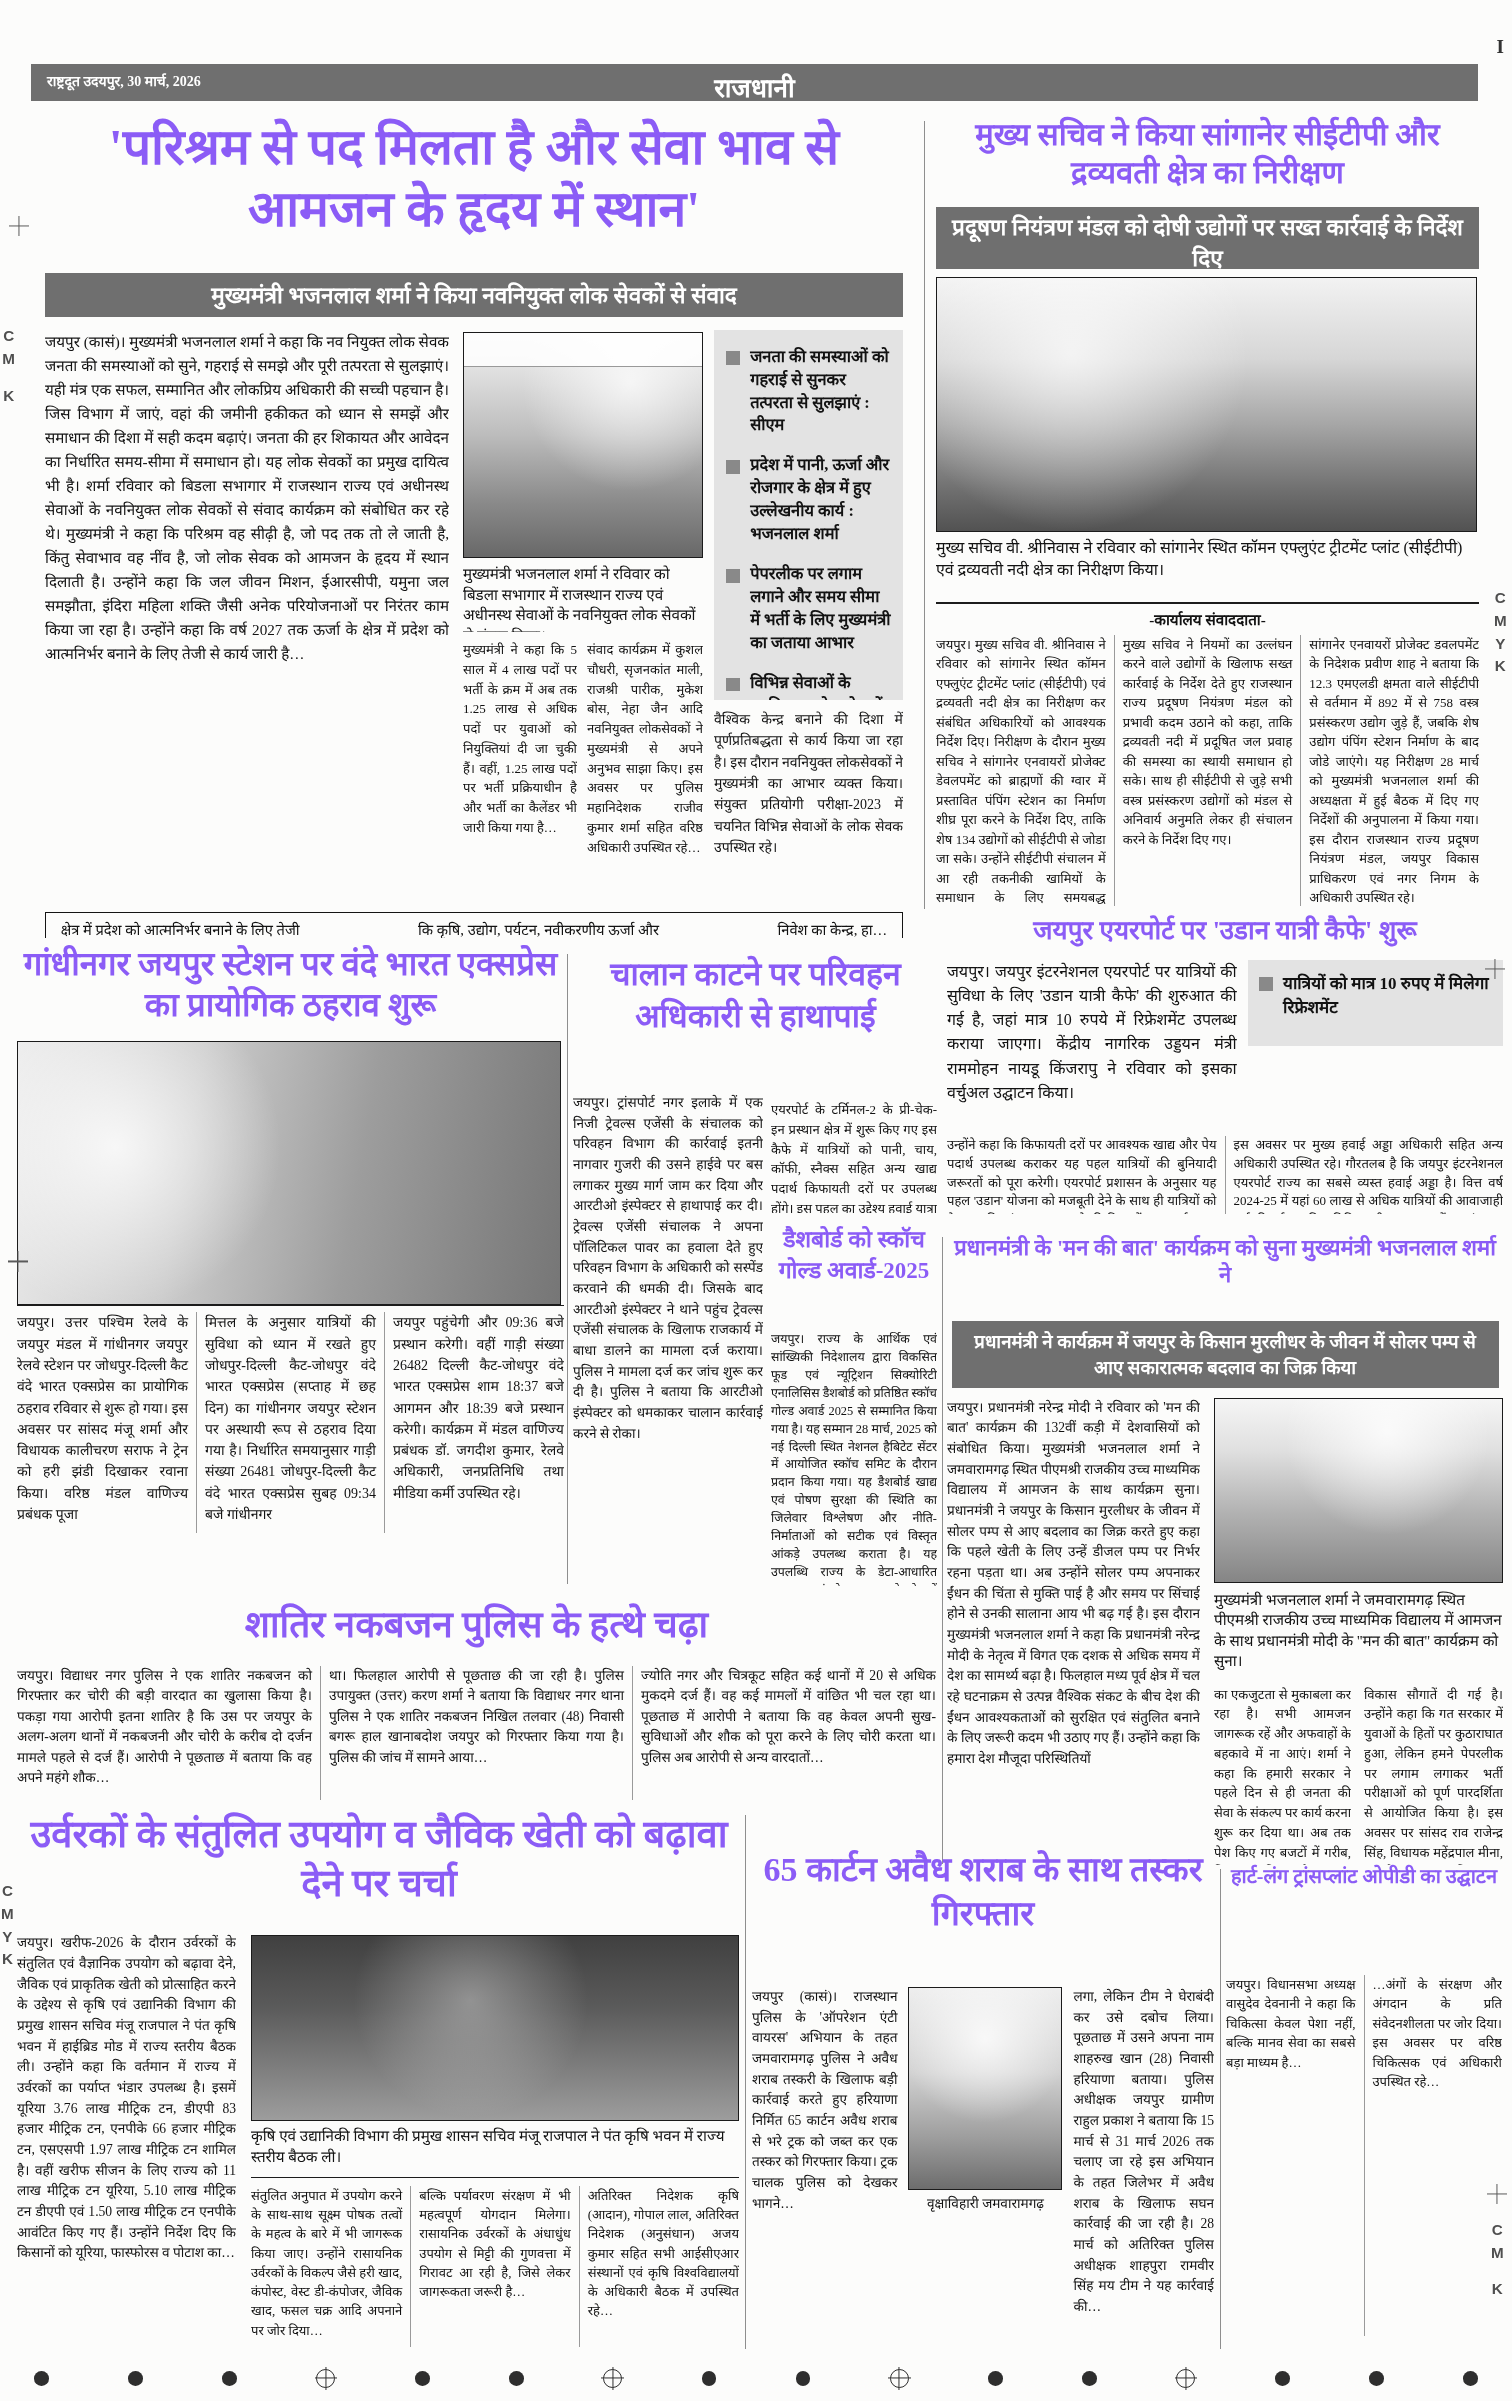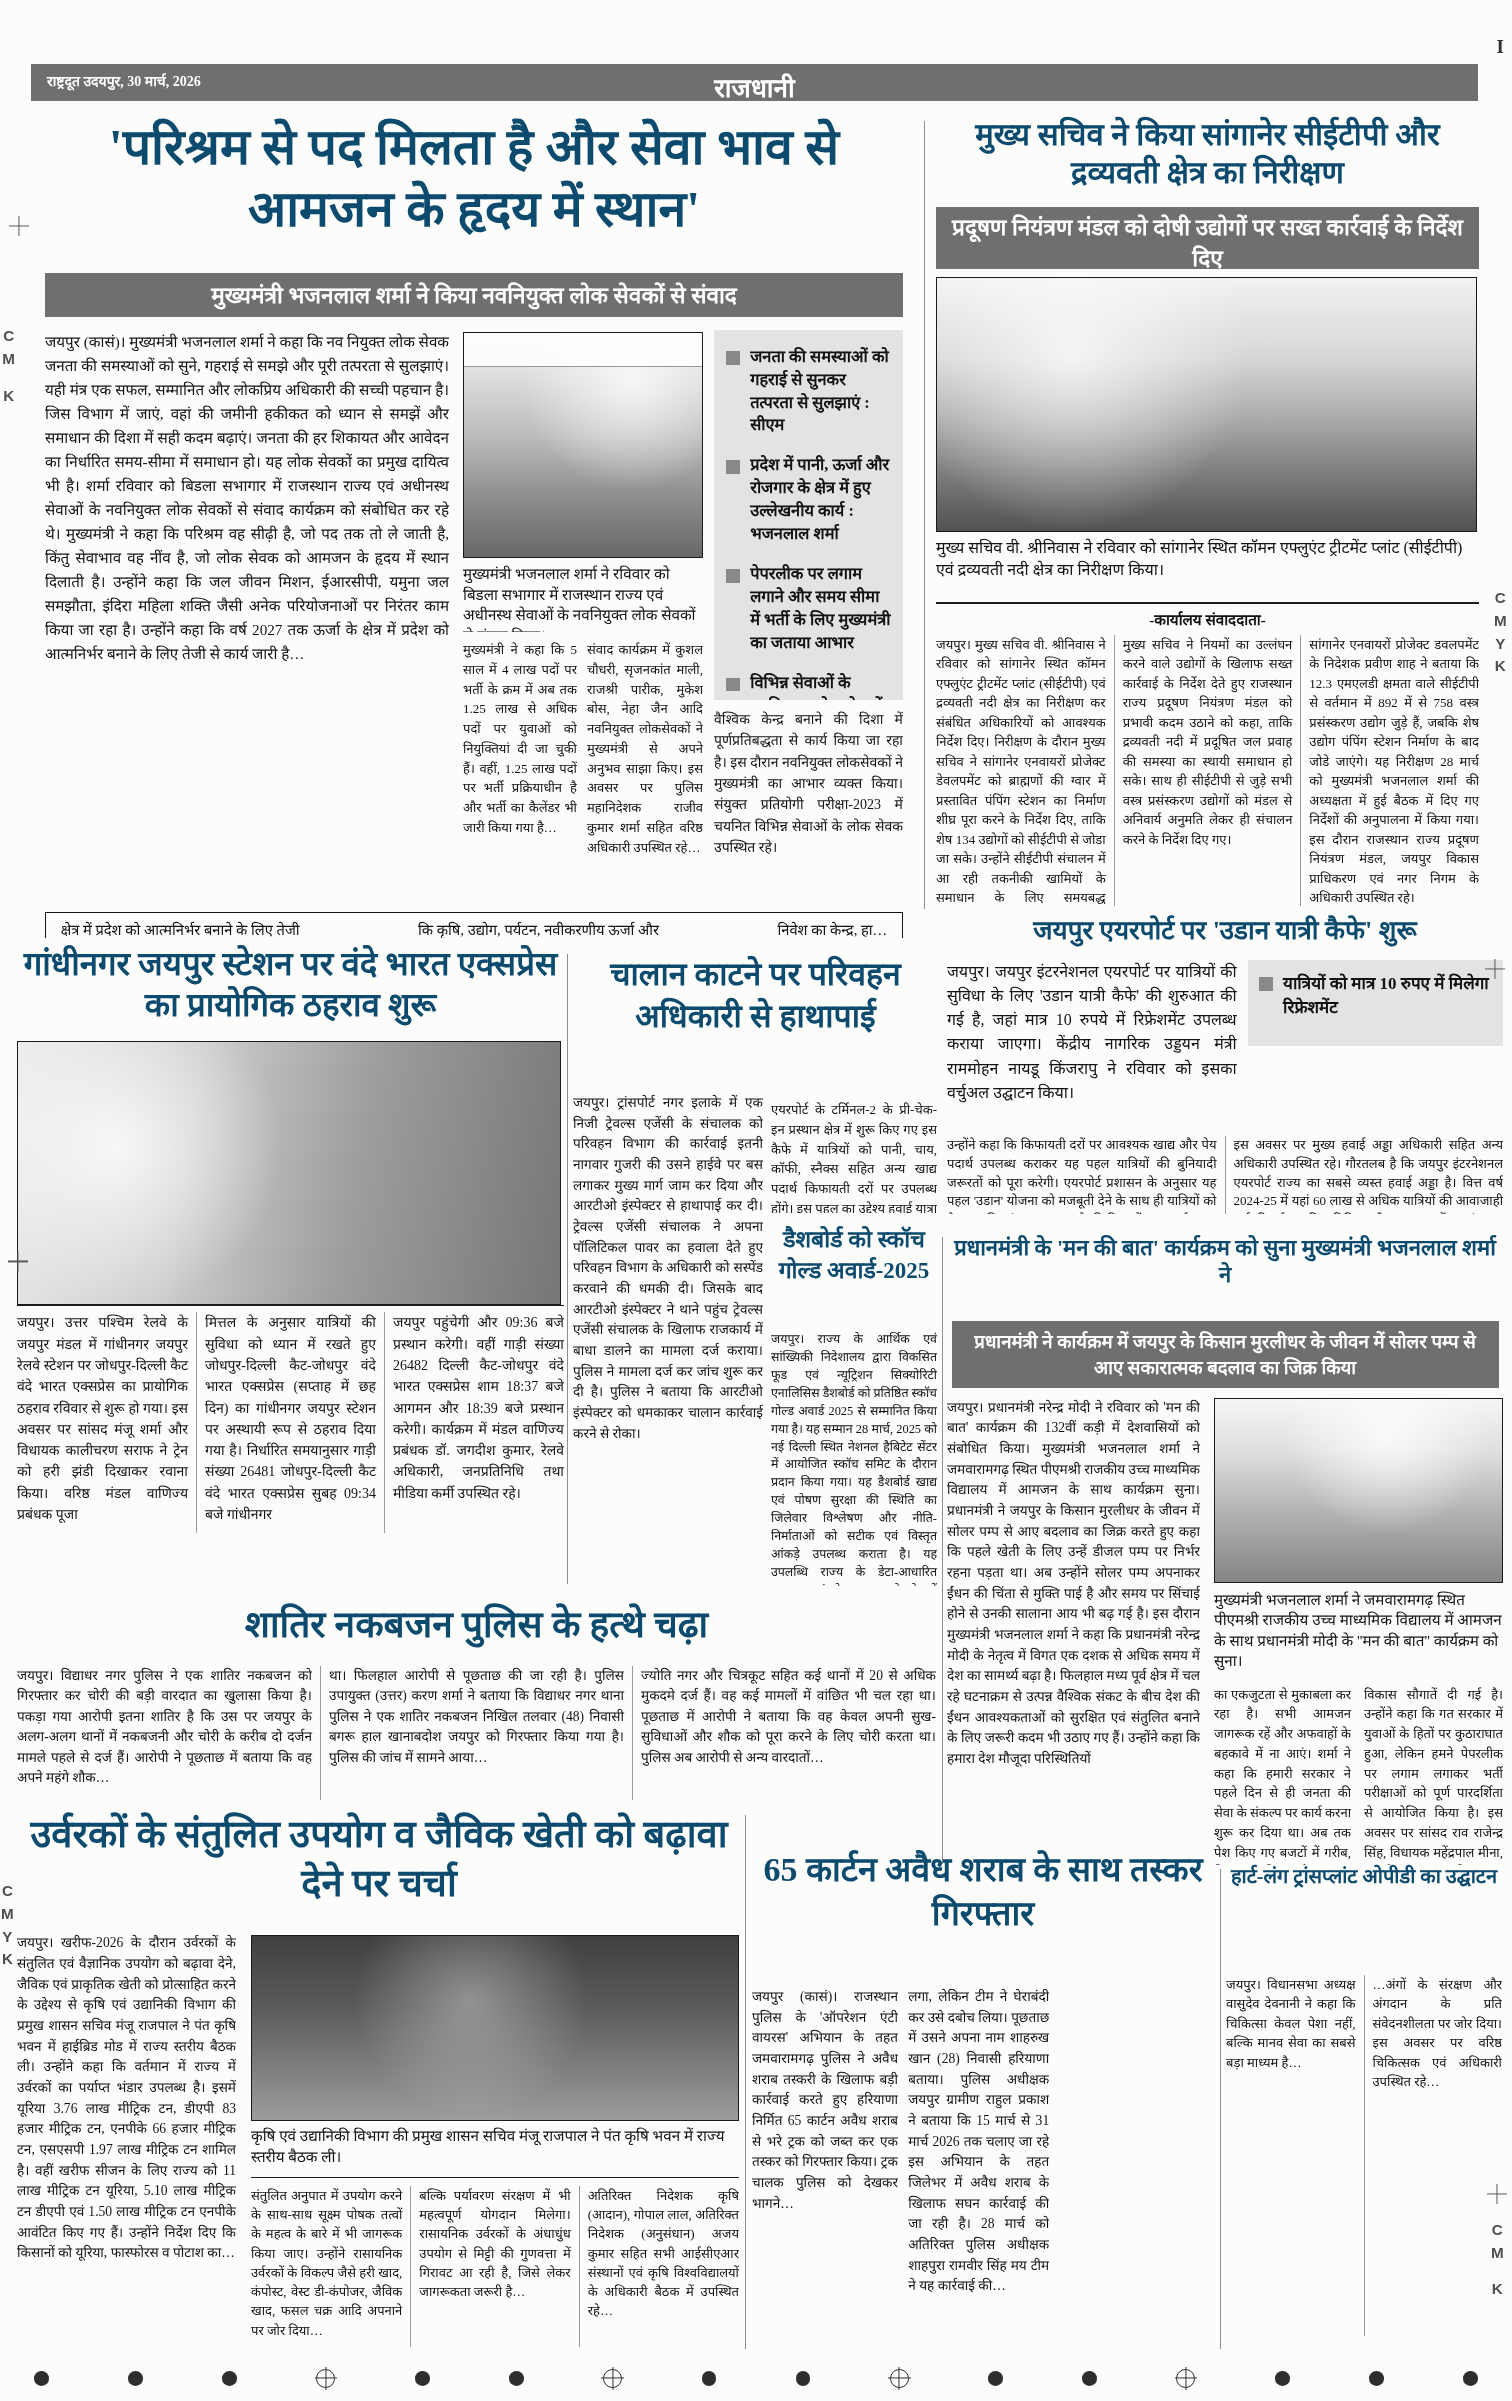--- a/index.html
+++ b/index.html
@@ -1,19 +1,19 @@
 <!DOCTYPE html>
 <html style="font-size:9px"><head>
 <meta charset="utf-8">
 <style>
   html,body{margin:0;padding:0;background:#d9d9d9}
   #canvas{position:relative;width:1512px;height:2401px;background:#fcfcfb;
           font-family:"Liberation Serif","DejaVu Serif",serif;color:#121212;overflow:hidden}
   .abs{position:absolute}
-  .hl{font-weight:700;text-align:center;line-height:1.24;overflow:hidden;color:#0c4a6e}
+  .hl{font-weight:700;text-align:center;line-height:1.24;overflow:hidden;color:#8b5cf6}
   .bar{background:#6f6f6f;color:#fff;font-weight:700;text-align:center;overflow:hidden}
   .bt{text-align:justify;overflow:hidden;line-height:1.52}
   .caption{font-weight:400;line-height:1.35;overflow:hidden}
   .byline{font-weight:700;text-align:center;overflow:hidden}
   .photo{border:1.1px solid #1b1b1b;overflow:hidden;box-sizing:border-box}
   .photo-a{background:radial-gradient(circle at 70% 22%, rgba(255,255,255,.75), transparent 45%),linear-gradient(180deg,#f0f0f0 0%,#dcdcdc 20%,#bdbdbd 45%,#8b8b8b 75%,#686868 100%)}
   .photo-b{background:radial-gradient(circle at 25% 30%, rgba(255,255,255,.7), transparent 40%),linear-gradient(180deg,#f2f2f2 0%,#d6d6d6 32%,#a6a6a6 58%,#6f6f6f 84%,#525252 100%)}
   .photo-c{background:radial-gradient(circle at 18% 40%, rgba(255,255,255,.8), transparent 35%),linear-gradient(100deg,#ebebeb 0%,#cccccc 32%,#9d9d9d 62%,#767676 100%)}
   .photo-d{background:radial-gradient(circle at 60% 18%, rgba(255,255,255,.8), transparent 45%),linear-gradient(180deg,#f5f5f5 0%,#e0e0e0 28%,#b2b2b2 62%,#858585 100%)}
   .photo-e{background:radial-gradient(circle at 45% 35%, rgba(255,255,255,.35), transparent 40%),linear-gradient(180deg,#404040 0%,#5a5a5a 38%,#7e7e7e 72%,#9d9d9d 100%)}
@@ -191,20 +191,24 @@
       </div>
     </div>
   </div>
 
   <div class="vsep" style="left:745px;top:1815px;height:534px"></div>
 
   <div class="abs" style="left:752px;top:1848px;width:462px;height:501px;overflow:hidden">
     <div class="hl" style="font-size:34px;line-height:1.3;height:130px">65 कार्टन अवैध शराब के साथ तस्कर गिरफ्तार</div>
     <div style="display:flex;margin-top:9px;gap:10.2px;height:350px">
       <div class="bt" style="width:146px;font-size:13.6px">जयपुर (कासं)। राजस्थान पुलिस के 'ऑपरेशन एंटी वायरस' अभियान के तहत जमवारामगढ़ पुलिस ने अवैध शराब तस्करी के खिलाफ बड़ी कार्रवाई करते हुए हरियाणा निर्मित 65 कार्टन अवैध शराब से भरे ट्रक को जब्त कर एक तस्कर को गिरफ्तार किया। ट्रक चालक पुलिस को देखकर भागने…</div>
+      <div style="width:156px;overflow:hidden">
+        <div class="photo photo-f" style="width:154px;height:203px"></div>
+        <div class="caption" style="font-size:13.6px;text-align:center;margin-top:4.5px">वृक्षाविहारी जमवारामगढ़</div>
+      </div>
       <div class="bt" style="width:141px;font-size:13.6px">लगा, लेकिन टीम ने घेराबंदी कर उसे दबोच लिया। पूछताछ में उसने अपना नाम शाहरुख खान (28) निवासी हरियाणा बताया। पुलिस अधीक्षक जयपुर ग्रामीण राहुल प्रकाश ने बताया कि 15 मार्च से 31 मार्च 2026 तक चलाए जा रहे इस अभियान के तहत जिलेभर में अवैध शराब के खिलाफ सघन कार्रवाई की जा रही है। 28 मार्च को अतिरिक्त पुलिस अधीक्षक शाहपुरा रामवीर सिंह मय टीम ने यह कार्रवाई की…</div>
     </div>
   </div>
 
   <div class="vsep" style="left:1220px;top:1869px;height:480px"></div>
 
   <div class="abs" style="left:1226px;top:1863px;width:276px;height:486px;overflow:hidden">
     <div class="hl" style="font-size:20px;line-height:1.35;height:105px">हार्ट-लंग ट्रांसप्लांट ओपीडी का उद्घाटन</div>
     <div class="cols" style="margin-top:6.8px;height:361px;font-size:13px;line-height:1.5;text-align:justify">
       <div>जयपुर। विधानसभा अध्यक्ष वासुदेव देवनानी ने कहा कि चिकित्सा केवल पेशा नहीं, बल्कि मानव सेवा का सबसे बड़ा माध्यम है…</div>

